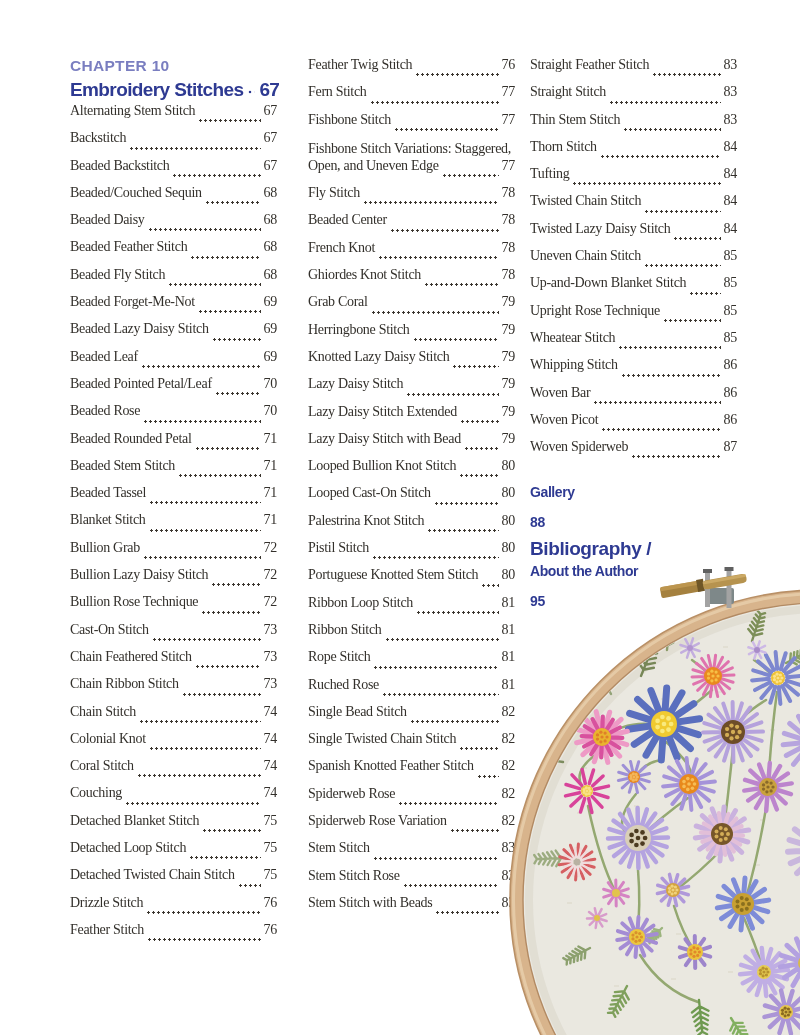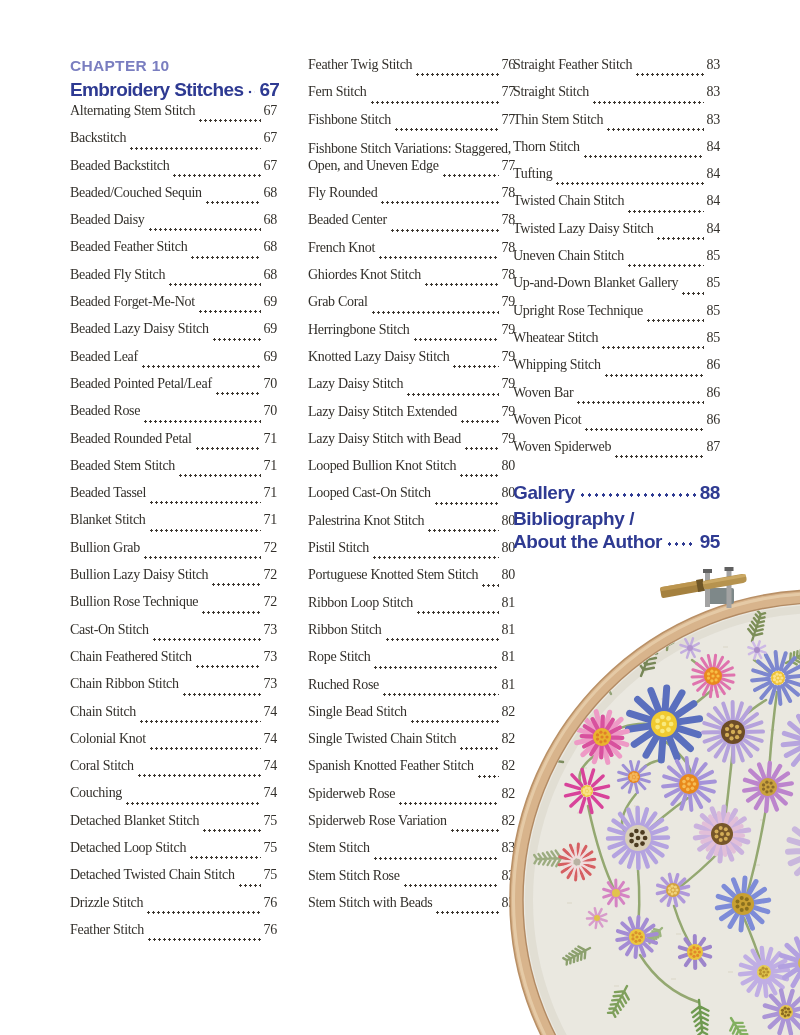--- a/index.html
+++ b/index.html
@@ -4,21 +4,21 @@
 <style>
   html,body{margin:0;padding:0;}
   body{
     width:800px;height:1035px;position:relative;overflow:hidden;
     background:#ffffff;color:#33302b;
     font-family:"Liberation Serif", serif;
   }
   .toc-col{position:absolute;width:207px;top:57px;}
   #col1{left:70px;top:56px;}
   #col2{left:300px;margin-left:8px;}
-  #col3{left:513px;}
+  #col3{left:530px;}
 
   .chapter-label{
     font-family:"Liberation Sans", sans-serif;font-weight:bold;
     font-size:15.5px;line-height:20px;letter-spacing:.3px;color:#7a7ec0;
   }
   .chapter-title-row{
     font-family:"Liberation Sans", sans-serif;font-weight:bold;
     font-size:19px;line-height:27px;letter-spacing:-0.6px;color:#2e3a92;
     display:flex;align-items:baseline;
   }
@@ -34,21 +34,21 @@
   .entries .row .leader{
     flex:1 1 0;min-width:6px;height:3px;align-self:flex-end;margin:0 3px 8px;
     background:radial-gradient(circle,#3b362f 1.05px,rgba(0,0,0,0) 1.25px) left bottom/5px 3px repeat-x;
   }
   .entries .wrap-line{height:19px;line-height:19px;font-size:14px;letter-spacing:-0.3px;white-space:nowrap;}
 
   .backmatter{font-family:"Liberation Sans", sans-serif;font-weight:bold;color:#2e3a92;}
   .backmatter .sec{margin-top:15px;}
   .backmatter .sec + .sec{margin-top:3px;}
   .backmatter .line{font-size:19px;line-height:23px;letter-spacing:-0.4px;white-space:nowrap;}
-  .backmatter .row{display:flex;align-items:flex-end;font-size:19px;line-height:23px;letter-spacing:-0.4px;}
+  .backmatter .row{display:flex;align-items:flex-start;font-size:14px;line-height:23px;letter-spacing:-0.4px;flex-direction:column;}
   .backmatter .row .t{white-space:nowrap;}
   .backmatter .row .leader{
     flex:1 1 0;min-width:8px;height:4px;align-self:flex-end;margin:0 4px 7px;
     background:radial-gradient(circle,#2e3a92 1.5px,rgba(0,0,0,0) 1.7px) left bottom/7px 4px repeat-x;
   }
   .backmatter .row .pg{flex:0 0 auto;}
 
   .illustration{position:absolute;left:500px;top:555px;width:300px;height:480px;}
   .illustration svg{display:block;}
 </style>
@@ -240,21 +240,21 @@
           <span class="leader"></span>
           <span class="pg">77</span>
         </div>
         <div class="wrap-line">Fishbone Stitch Variations: Staggered,</div>
         <div class="row">
           <span class="t">Open, and Uneven Edge</span>
           <span class="leader"></span>
           <span class="pg">77</span>
         </div>
         <div class="row">
-          <span class="t">Fly Rounded</span>
+          <span class="t">Fly Stitch</span>
           <span class="leader"></span>
           <span class="pg">78</span>
         </div>
         <div class="row">
           <span class="t">Beaded Center</span>
           <span class="leader"></span>
           <span class="pg">78</span>
         </div>
         <div class="row">
           <span class="t">French Knot</span>
@@ -420,21 +420,21 @@
           <span class="t">Twisted Lazy Daisy Stitch</span>
           <span class="leader"></span>
           <span class="pg">84</span>
         </div>
         <div class="row">
           <span class="t">Uneven Chain Stitch</span>
           <span class="leader"></span>
           <span class="pg">85</span>
         </div>
         <div class="row">
-          <span class="t">Up-and-Down Blanket Gallery</span>
+          <span class="t">Up-and-Down Blanket Stitch</span>
           <span class="leader"></span>
           <span class="pg">85</span>
         </div>
         <div class="row">
           <span class="t">Upright Rose Technique</span>
           <span class="leader"></span>
           <span class="pg">85</span>
         </div>
         <div class="row">
           <span class="t">Wheatear Stitch</span>

